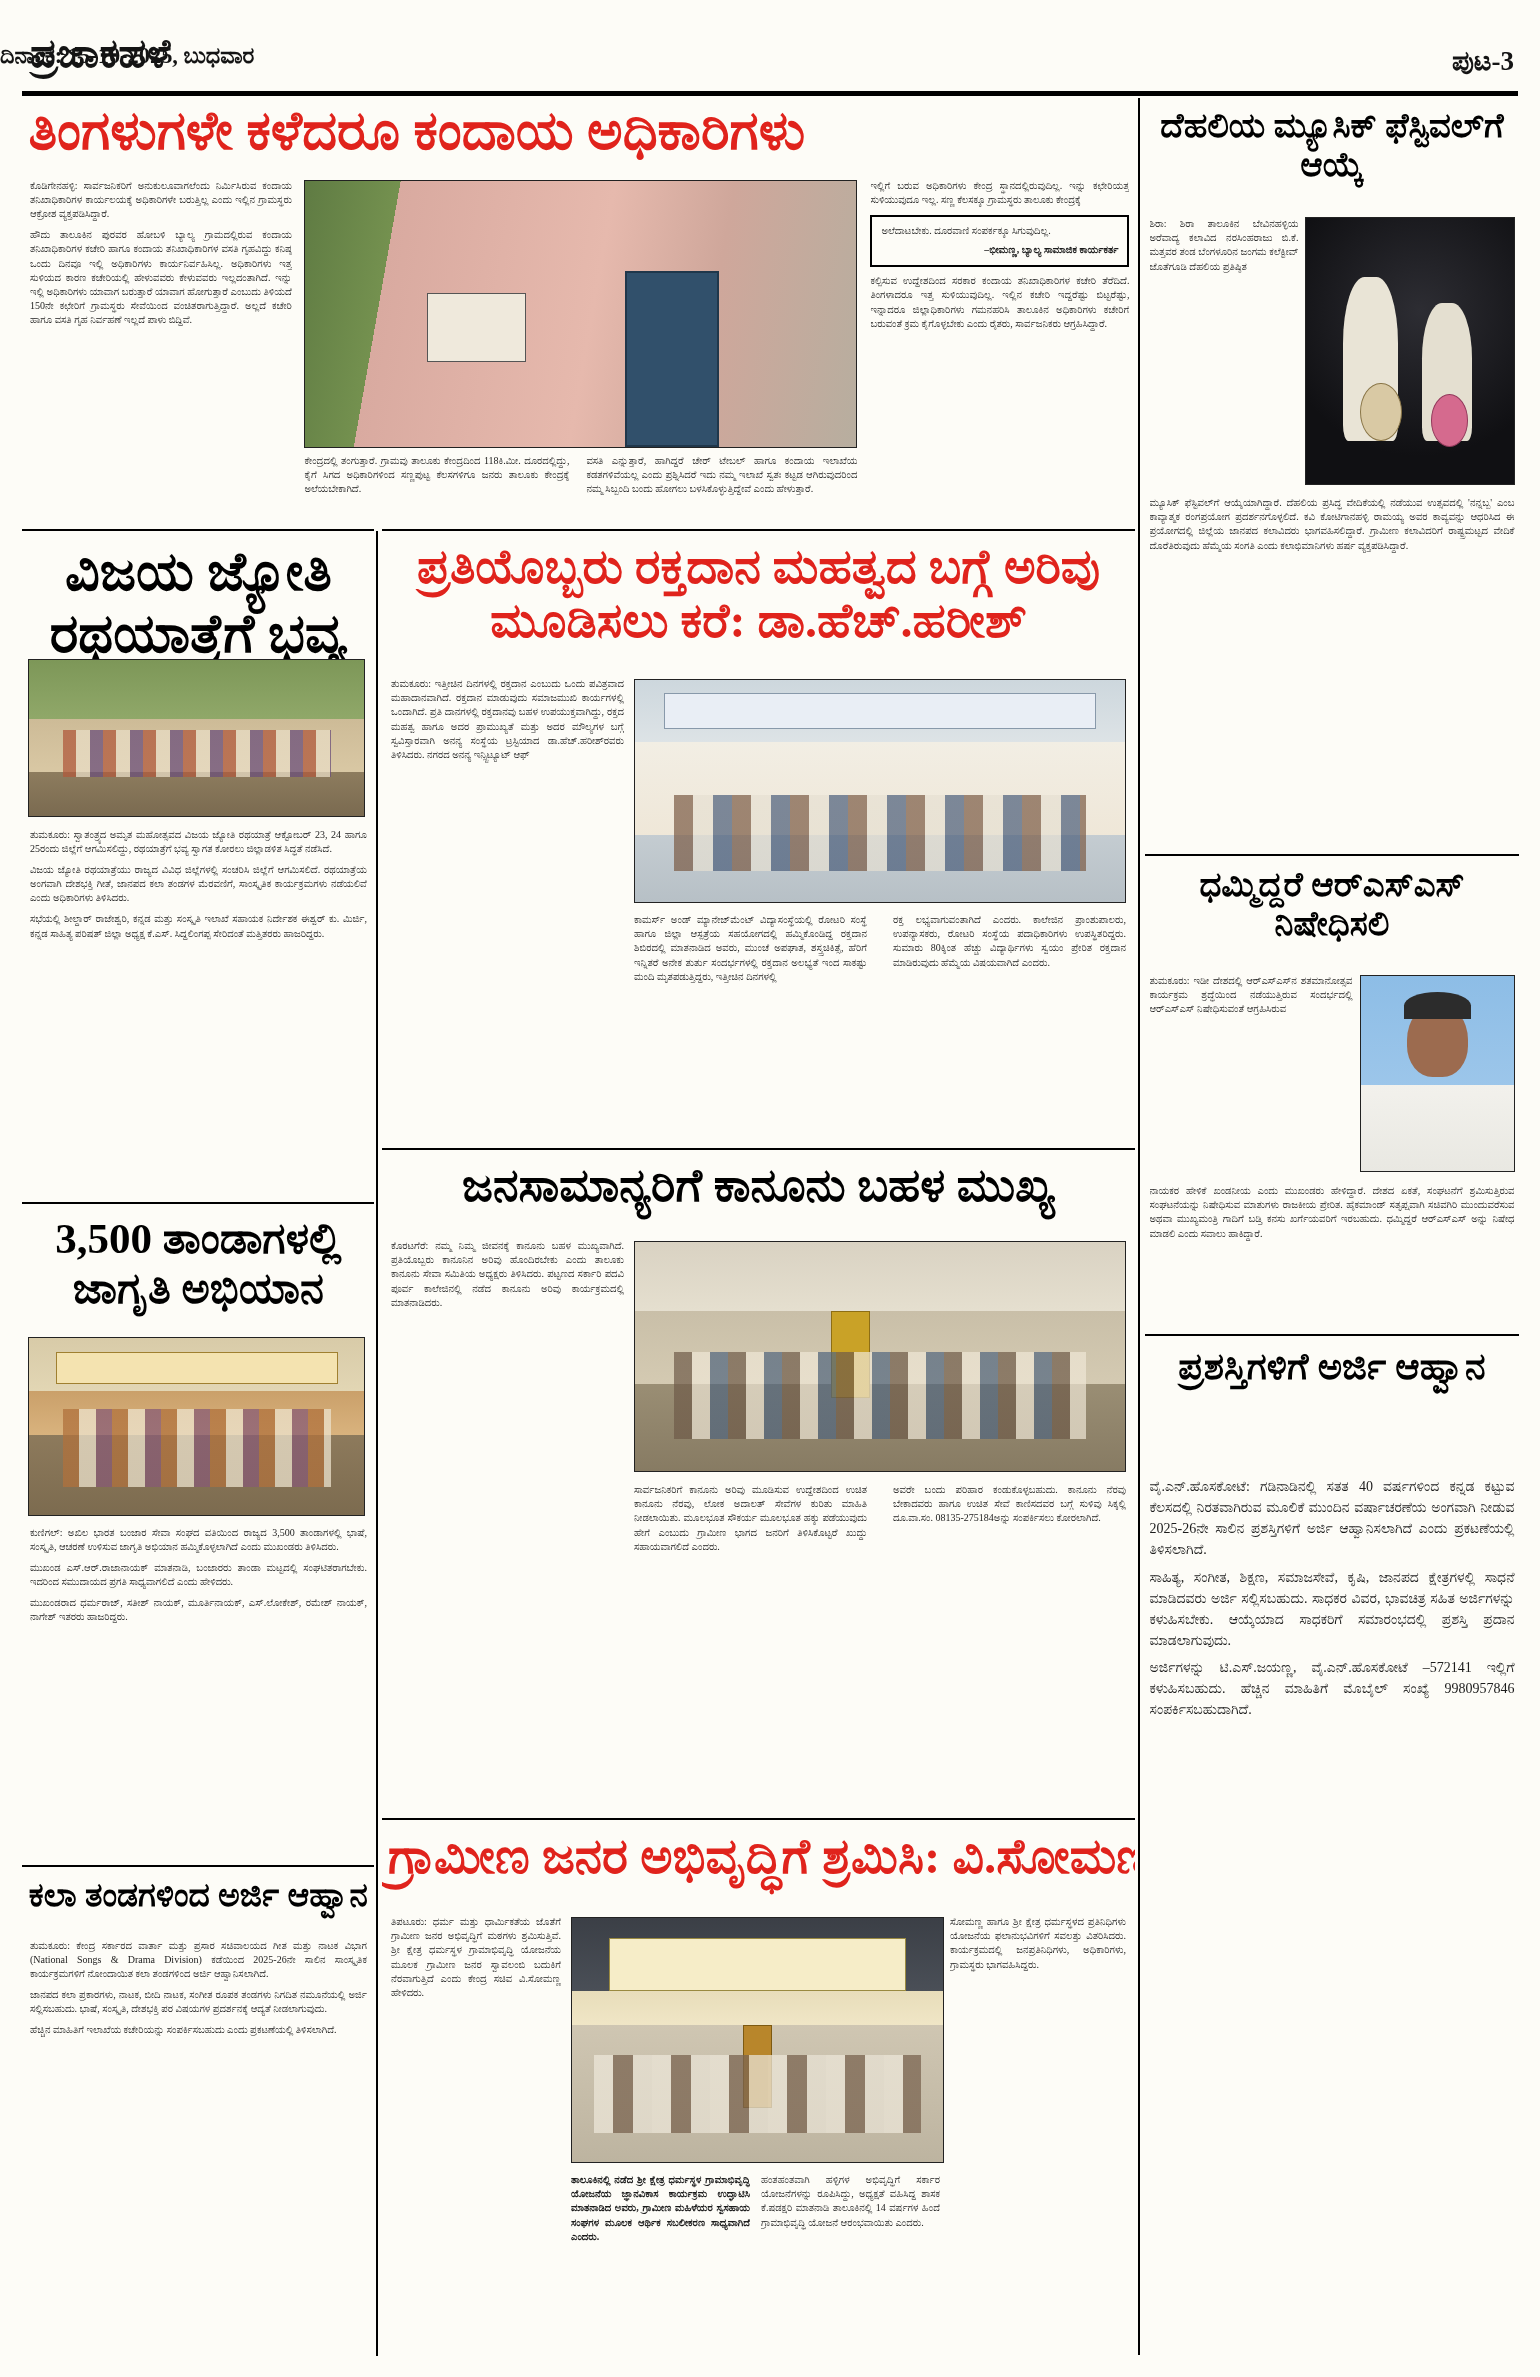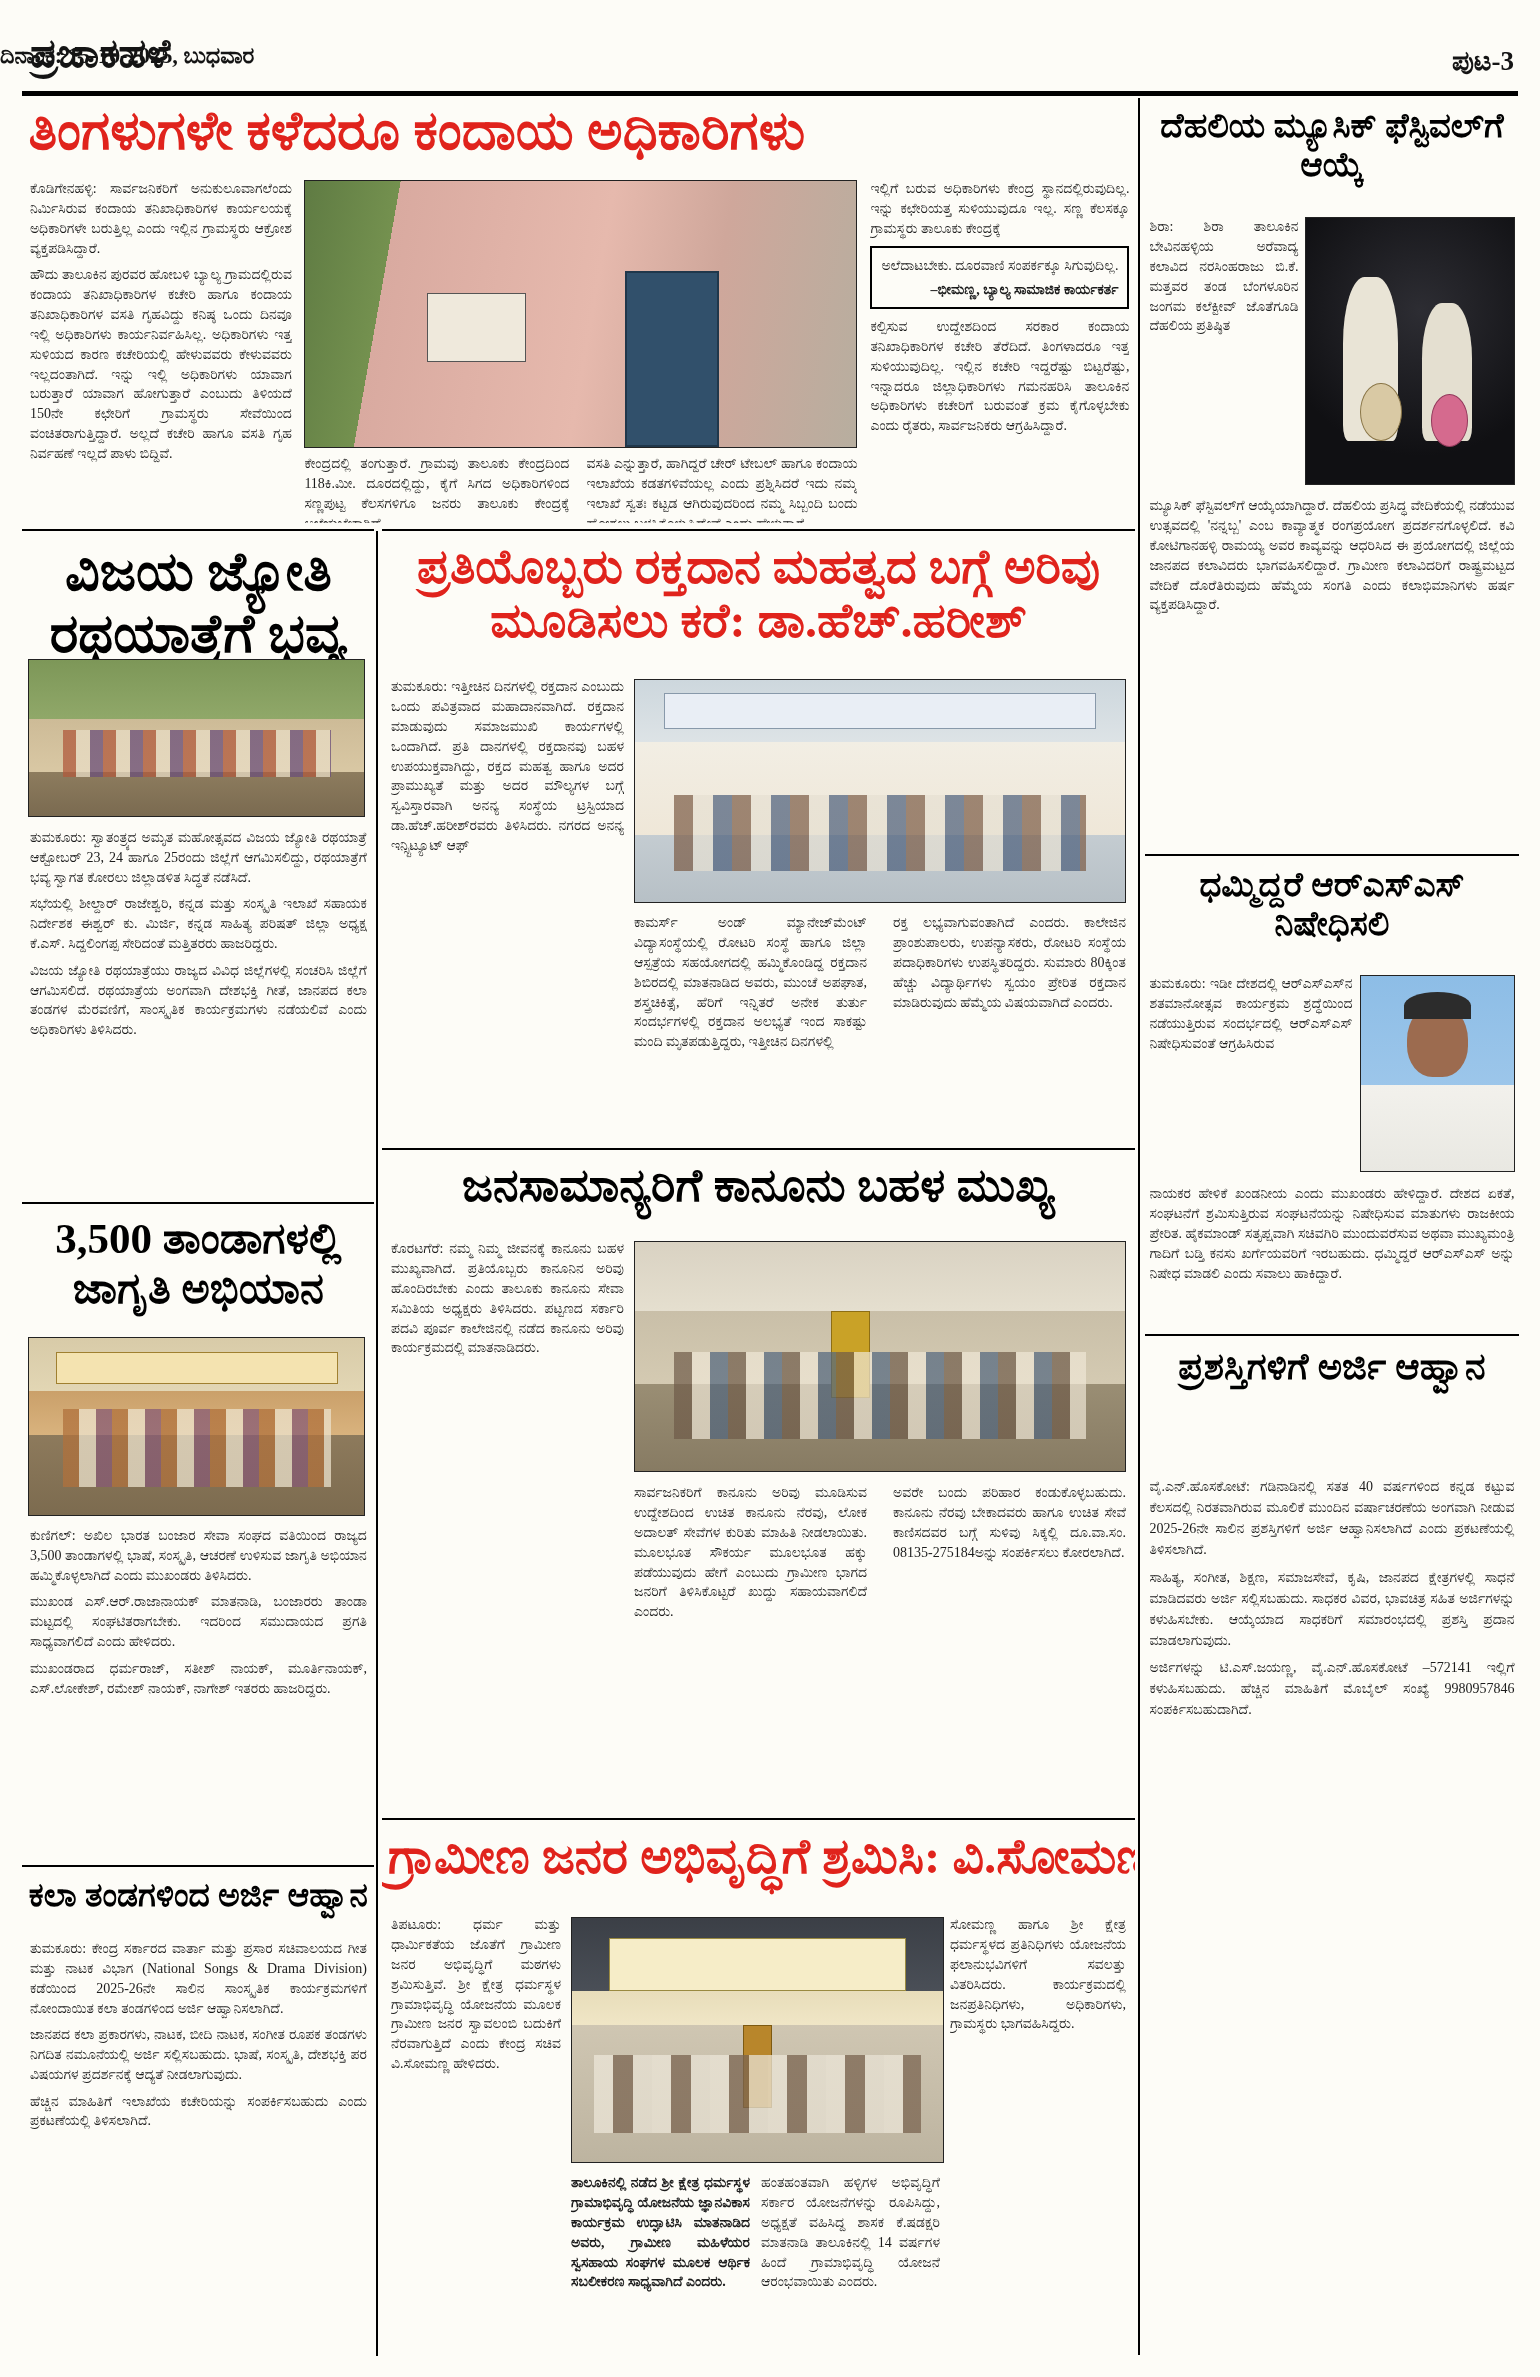--- a/index.html
+++ b/index.html
@@ -14,21 +14,21 @@
   .abs{position:absolute;}
   .art{position:absolute;overflow:hidden;}
   .rule-h{position:absolute;background:#000;}
   .rule-v{position:absolute;background:#000;}
   .masthead-title{font-size:40px;font-weight:bold;letter-spacing:0.7px;}
   .masthead-date{font-size:22.4px;font-weight:bold;}
   .masthead-page{font-size:27px;font-weight:bold;}
   .h-red{color:var(--red);font-weight:bold;line-height:1.12;}
   .h-black{color:#000;font-weight:bold;line-height:1.15;}
   .center{text-align:center;}
-  .bodytxt{font-size:14px;line-height:1.42;text-align:justify;color:#1b1b1b;}
+  .bodytxt{font-size:10px;line-height:1.42;text-align:justify;color:#1b1b1b;}
   .bodytxt p{margin-bottom:6.7px;}
   .photo{position:absolute;border:1.5px solid #222;overflow:hidden;}
   .quote-box{border:2.2px solid #000;padding:7.5px 9px;margin:7.5px 0;}
   .quote-attr{font-weight:bold;text-align:right;display:block;margin-top:4.5px;}
   .topline{border-top:2.2px solid #000;}
 </style>
 </head>
 <body>
 
 <div class="page">
@@ -66,22 +66,22 @@
     <div class="abs bodytxt" style="left:564px;top:356px;width:271px;height:69px;overflow:hidden;">ವಸತಿ ಎನ್ನುತ್ತಾರೆ, ಹಾಗಿದ್ದರೆ ಚೇರ್ ಟೇಬಲ್ ಹಾಗೂ ಕಂದಾಯ ಇಲಾಖೆಯ ಕಡತಗಳಿವೆಯಲ್ಲ ಎಂದು ಪ್ರಶ್ನಿಸಿದರೆ ಇದು ನಮ್ಮ ಇಲಾಖೆ ಸ್ವತಃ ಕಟ್ಟಡ ಆಗಿರುವುದರಿಂದ ನಮ್ಮ ಸಿಬ್ಬಂದಿ ಬಂದು ಹೋಗಲು ಬಳಸಿಕೊಳ್ಳುತ್ತಿದ್ದೇವೆ ಎಂದು ಹೇಳುತ್ತಾರೆ.</div>
   </div>
 
   <div class="art topline" style="left:22.4px;top:529px;width:352px;height:672px;">
     <div class="h-black center" style="font-size:54px;padding:10.4px 4.5px 6px 4.5px;">ವಿಜಯ ಜ್ಯೋತಿ ರಥಯಾತ್ರೆಗೆ ಭವ್ಯ ಸ್ವಾಗತ</div>
     <div class="photo" style="left:6px;top:128px;width:337px;height:158px;background:linear-gradient(#7d9758 0%,#90a869 38%,#cdbb97 38%,#d9c8a4 72%,#8d7c5e 72%,#7a6a50 100%);">
       <div class="abs" style="left:10%;top:45%;width:80%;height:30%;background:repeating-linear-gradient(90deg,#b05a3c 0 13.4px,#e8dcc4 13.4px 27px,#6b4f7a 27px 40px);opacity:.75;"></div>
     </div>
     <div class="abs bodytxt" style="left:7.5px;top:297px;width:337px;height:368px;overflow:hidden;">
       <p>ತುಮಕೂರು: ಸ್ವಾತಂತ್ರ್ಯದ ಅಮೃತ ಮಹೋತ್ಸವದ ವಿಜಯ ಜ್ಯೋತಿ ರಥಯಾತ್ರೆ ಆಕ್ಟೋಬರ್ 23, 24 ಹಾಗೂ 25ರಂದು ಜಿಲ್ಲೆಗೆ ಆಗಮಿಸಲಿದ್ದು, ರಥಯಾತ್ರೆಗೆ ಭವ್ಯ ಸ್ವಾಗತ ಕೋರಲು ಜಿಲ್ಲಾಡಳಿತ ಸಿದ್ಧತೆ ನಡೆಸಿದೆ.</p>
+      <p>ವಿಜಯ ಜ್ಯೋತಿ ರಥಯಾತ್ರೆಯು ರಾಜ್ಯದ ವಿವಿಧ ಜಿಲ್ಲೆಗಳಲ್ಲಿ ಸಂಚರಿಸಿ ಜಿಲ್ಲೆಗೆ ಆಗಮಿಸಲಿದೆ. ರಥಯಾತ್ರೆಯ ಅಂಗವಾಗಿ ದೇಶಭಕ್ತಿ ಗೀತೆ, ಜಾನಪದ ಕಲಾ ತಂಡಗಳ ಮೆರವಣಿಗೆ, ಸಾಂಸ್ಕೃತಿಕ ಕಾರ್ಯಕ್ರಮಗಳು ನಡೆಯಲಿವೆ ಎಂದು ಅಧಿಕಾರಿಗಳು ತಿಳಿಸಿದರು.</p>
       <p>ಸಭೆಯಲ್ಲಿ ಶೀಲ್ದಾರ್ ರಾಜೇಶ್ವರಿ, ಕನ್ನಡ ಮತ್ತು ಸಂಸ್ಕೃತಿ ಇಲಾಖೆ ಸಹಾಯಕ ನಿರ್ದೇಶಕ ಈಶ್ವರ್ ಕು. ಮಿರ್ಜಿ, ಕನ್ನಡ ಸಾಹಿತ್ಯ ಪರಿಷತ್ ಜಿಲ್ಲಾ ಅಧ್ಯಕ್ಷ ಕೆ.ಎಸ್. ಸಿದ್ದಲಿಂಗಪ್ಪ ಸೇರಿದಂತೆ ಮತ್ತಿತರರು ಹಾಜರಿದ್ದರು.</p>
-      <p>ವಿಜಯ ಜ್ಯೋತಿ ರಥಯಾತ್ರೆಯು ರಾಜ್ಯದ ವಿವಿಧ ಜಿಲ್ಲೆಗಳಲ್ಲಿ ಸಂಚರಿಸಿ ಜಿಲ್ಲೆಗೆ ಆಗಮಿಸಲಿದೆ. ರಥಯಾತ್ರೆಯ ಅಂಗವಾಗಿ ದೇಶಭಕ್ತಿ ಗೀತೆ, ಜಾನಪದ ಕಲಾ ತಂಡಗಳ ಮೆರವಣಿಗೆ, ಸಾಂಸ್ಕೃತಿಕ ಕಾರ್ಯಕ್ರಮಗಳು ನಡೆಯಲಿವೆ ಎಂದು ಅಧಿಕಾರಿಗಳು ತಿಳಿಸಿದರು.</p>
     </div>
   </div>
 
   <div class="art topline" style="left:382px;top:529px;width:753px;height:718px;">
     <div class="h-red center" style="font-size:48px;padding:9px 7.5px 4.5px 7.5px;">ಪ್ರತಿಯೊಬ್ಬರು ರಕ್ತದಾನ ಮಹತ್ವದ ಬಗ್ಗೆ ಅರಿವು ಮೂಡಿಸಲು ಕರೆ: ಡಾ.ಹೆಚ್.ಹರೀಶ್</div>
     <div class="abs bodytxt" style="left:9px;top:146px;width:233px;height:465px;overflow:hidden;">ತುಮಕೂರು: ಇತ್ತೀಚಿನ ದಿನಗಳಲ್ಲಿ ರಕ್ತದಾನ ಎಂಬುದು ಒಂದು ಪವಿತ್ರವಾದ ಮಹಾದಾನವಾಗಿದೆ. ರಕ್ತದಾನ ಮಾಡುವುದು ಸಮಾಜಮುಖಿ ಕಾರ್ಯಗಳಲ್ಲಿ ಒಂದಾಗಿದೆ. ಪ್ರತಿ ದಾನಗಳಲ್ಲಿ ರಕ್ತದಾನವು ಬಹಳ ಉಪಯುಕ್ತವಾಗಿದ್ದು, ರಕ್ತದ ಮಹತ್ವ ಹಾಗೂ ಅದರ ಪ್ರಾಮುಖ್ಯತೆ ಮತ್ತು ಅದರ ಮೌಲ್ಯಗಳ ಬಗ್ಗೆ ಸ್ವವಿಸ್ತಾರವಾಗಿ ಅನನ್ಯ ಸಂಸ್ಥೆಯ ಟ್ರಸ್ಟಿಯಾದ ಡಾ.ಹೆಚ್.ಹರೀಶ್‌ರವರು ತಿಳಿಸಿದರು. ನಗರದ ಅನನ್ಯ ಇನ್ಸ್ಟಿಟ್ಯೂಟ್ ಆಫ್</div>
     <div class="photo" style="left:252px;top:148px;width:492px;height:224px;background:linear-gradient(#cdd7dd 0%,#dde3e6 28%,#f2eee4 28%,#efe7d8 70%,#c4ccd1 70%,#b7c0c6 100%);">
       <div class="abs" style="left:6%;top:6%;width:88%;height:16%;background:#e9eef5;border:1.5px solid #8899aa;"></div>
       <div class="abs" style="left:8%;top:52%;width:84%;height:34%;background:repeating-linear-gradient(90deg,#7a5a44 0 19.4px,#e6e0d2 19.4px 39px,#4a5d7a 39px 58px);opacity:.7;"></div>
     </div>

